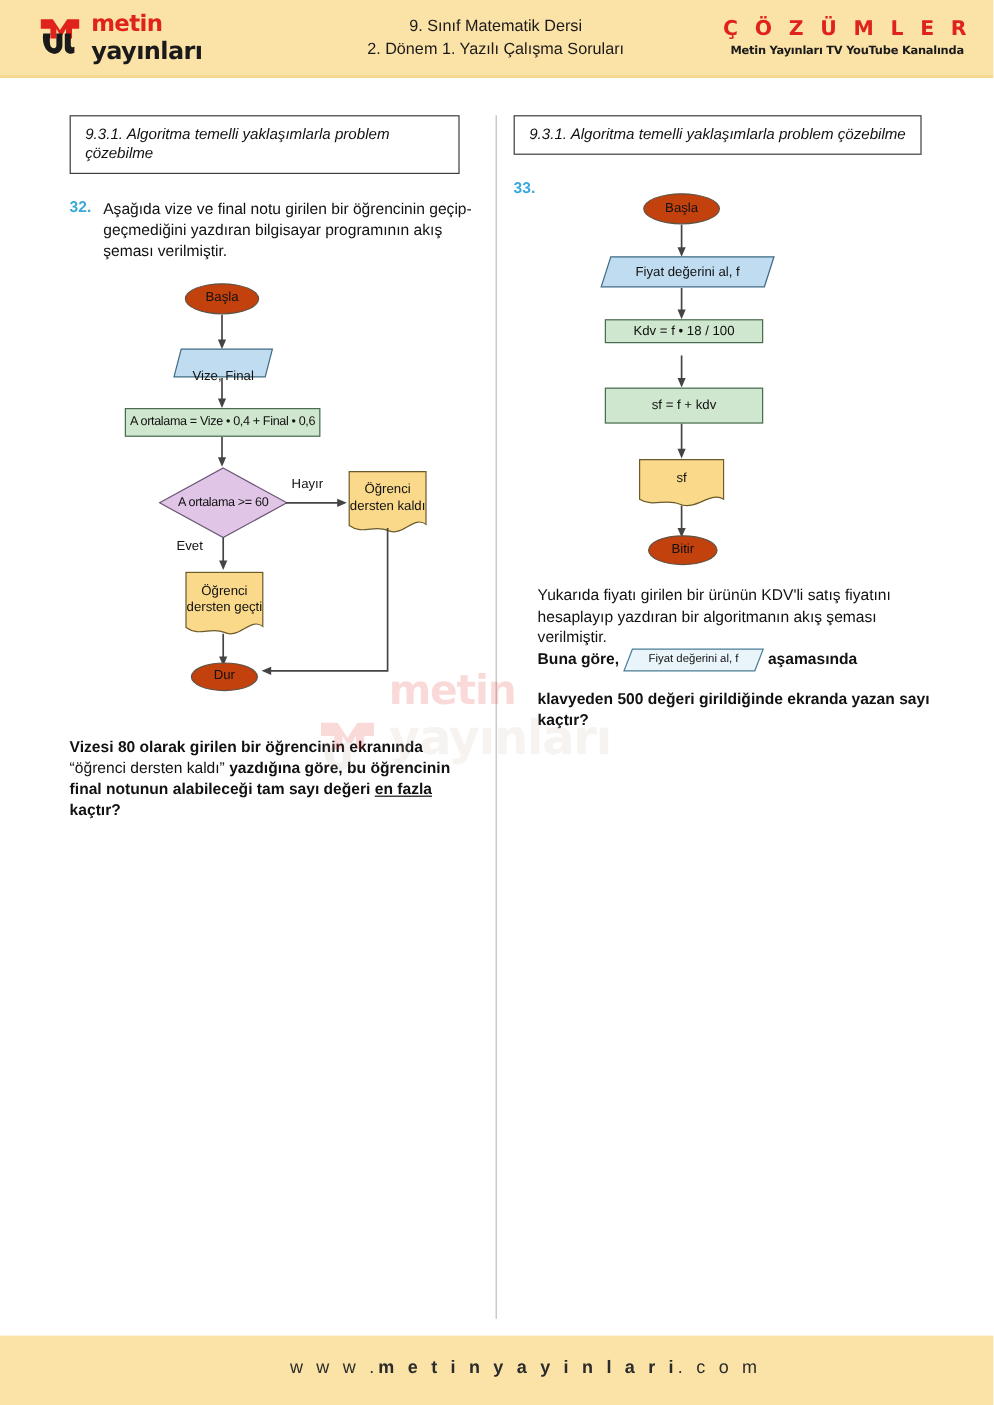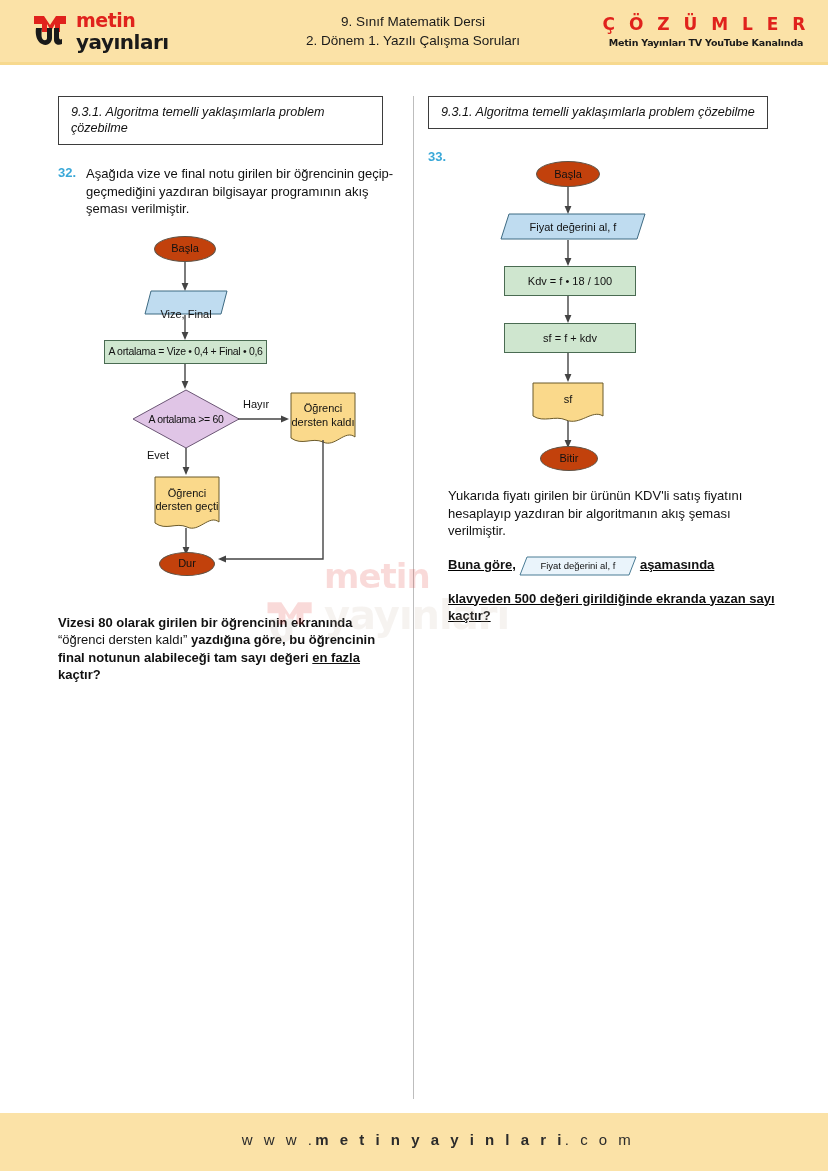--- a/index.html
+++ b/index.html
@@ -297,21 +297,21 @@
       <polygon points="9,1 145,1 137,26 1,26" fill="#bfdcf0" stroke="#3d6a82" stroke-width="1"></polygon>
     </svg>
     <div class="io-label" style="left:72px; top:58px; width:146px; height:27px;">
       <span>Fiyat değerini al, f</span>
     </div>
     <svg class="conn" style="left:136px; top:85px;" width="10" height="27">
       <line x1="4" y1="0" x2="4" y2="19" stroke="#444" stroke-width="1.4"></line>
       <polygon points="4,26 0.6,18 7.4,18" fill="#444"></polygon>
     </svg>
 
-    <div class="node process" style="left:76px; top:111px; width:132px; height:30px;">
+    <div class="node process" style="left:76px; top:111px; width:132px; height:20px;">
       <span>Kdv = f • 18 / 100</span>
     </div>
     <svg class="conn" style="left:136px; top:141px;" width="10" height="28">
       <line x1="4" y1="0" x2="4" y2="20" stroke="#444" stroke-width="1.4"></line>
       <polygon points="4,27 0.6,19 7.4,19" fill="#444"></polygon>
     </svg>
 
     <div class="node process" style="left:76px; top:168px; width:132px; height:30px;">
       <span>sf = f + kdv</span>
     </div>
@@ -331,21 +331,21 @@
       <polygon points="4,27 0.6,19 7.4,19" fill="#444"></polygon>
     </svg>
 
     <div class="node terminator" style="left:112px; top:291px; width:58px; height:25px;">
       <span>Bitir</span>
     </div>
   </div>
 
   <div class="q-text" style="margin-left:20px; margin-top:22px; width:330px;">Yukarıda fiyatı girilen bir ürünün KDV'li satış fiyatını hesaplayıp yazdıran bir algoritmanın akış şeması verilmiştir.</div>
 
-  <div style="margin-left:20px; margin-top:16px; width:330px;text-decoration:underline;">
+  <div style="margin-left:20px; margin-top:0; width:330px;">
     <div class="q-bold" style="white-space:nowrap;">
       <span>Buna göre,</span><span class="inline-io"><svg width="118" height="20" style="position:absolute;left:0;top:0;">
             <polygon points="8,1 117,1 110,19 1,19" fill="#eaf4fb" stroke="#4a7c95" stroke-width="1"></polygon>
           </svg><span class="inline-io-text">Fiyat değerini al, f</span></span><span>aşamasında</span>
     </div>
     <div class="q-bold" style="margin-top:14px;">
       <span>klavyeden 500 değeri girildiğinde ekranda yazan sayı kaçtır?</span>
     </div>
   </div>
 </div>

